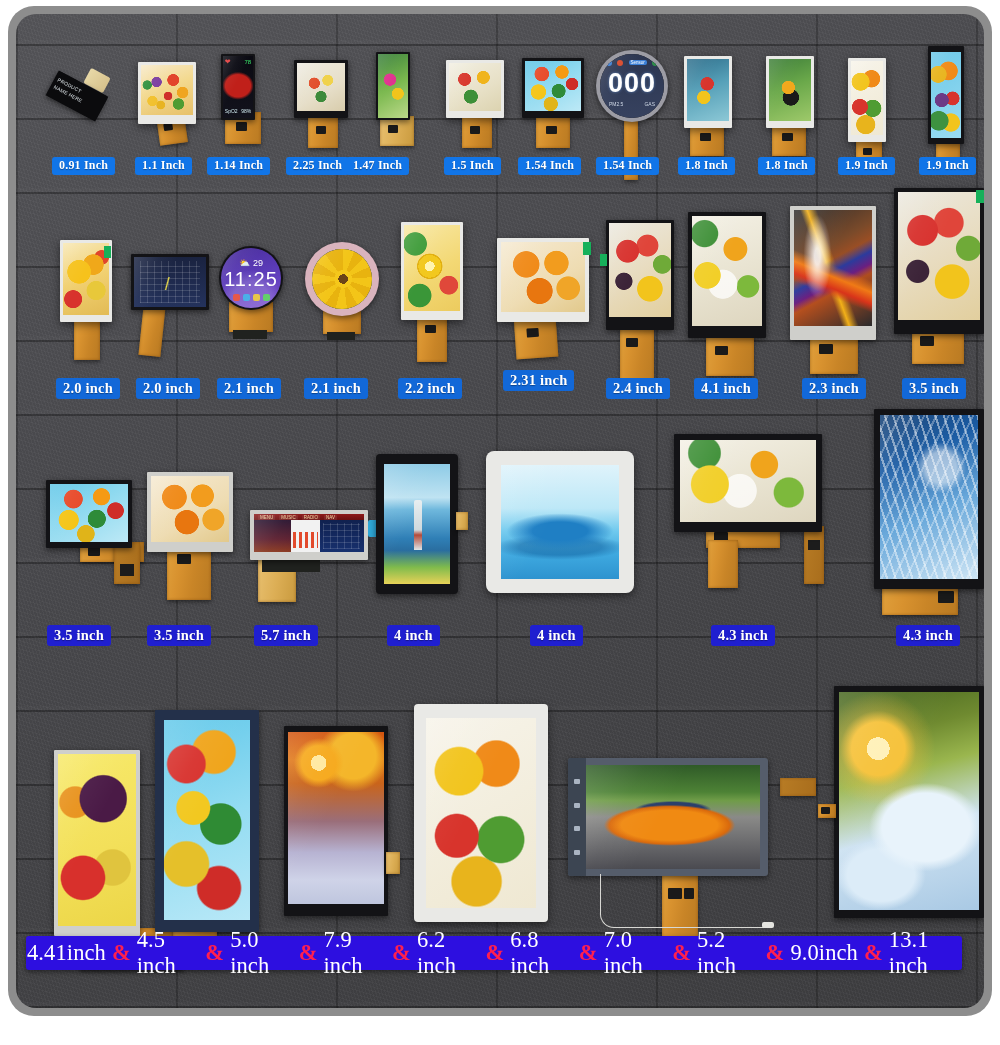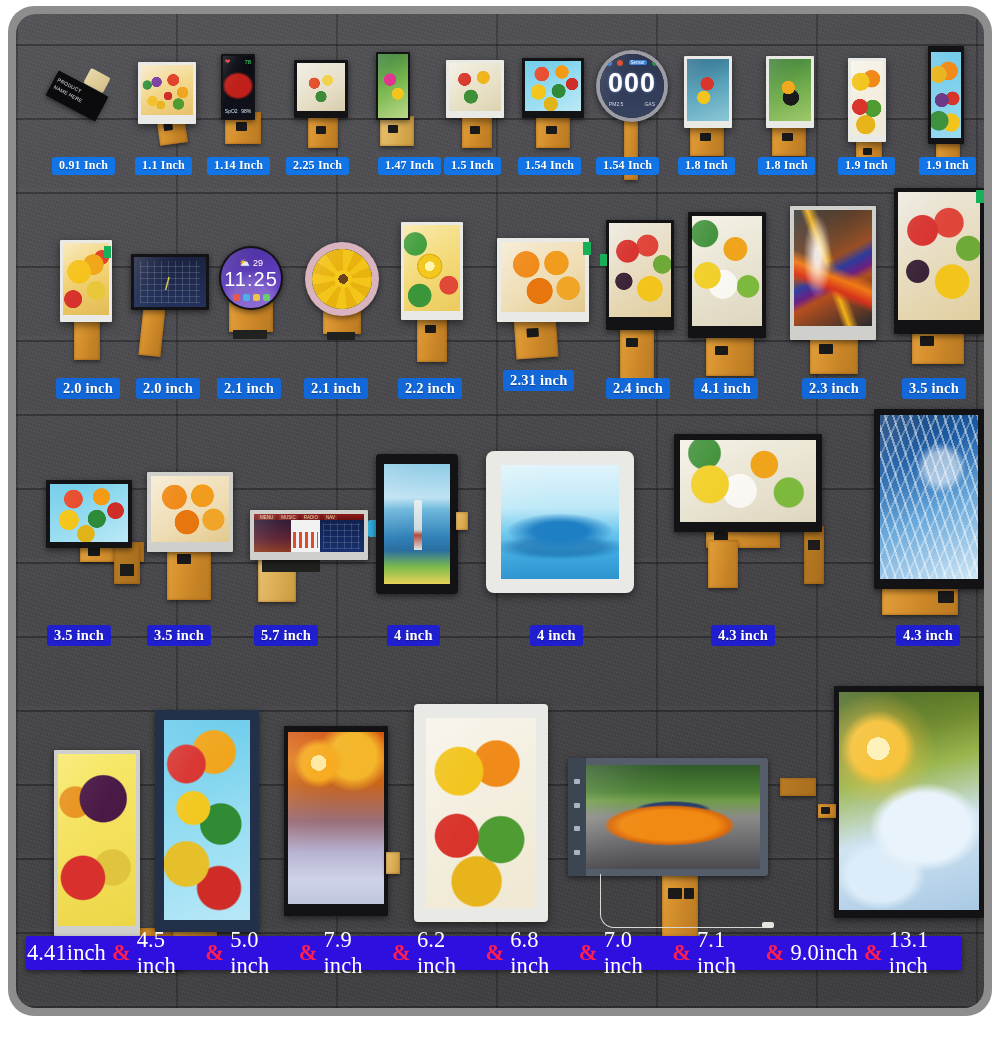--- a/index.html
+++ b/index.html
@@ -535,21 +535,21 @@
         <div class="fpc pale" style="left:4px; top:64px; width:34px; height:30px;">
           <div class="ic" style="left:8px; top:9px; width:10px; height:8px;"></div>
         </div>
         <div class="bezel" style="width:34px; height:68px;">
           <div class="screen" style="left:2px; top:2px; width:30px; height:64px;">
             <div class="pic pic-flower"></div>
             <div class="gloss"></div>
           </div>
         </div>
       </div>
-      <div class="chip r1" style="left:330px; top:143px;margin-left:32px;">1.47 Inch</div>
+      <div class="chip r1" style="left:330px; top:143px;">1.47 Inch</div>
 
       <div class="module" style="left:430px; top:46px;">
         <div class="fpc" style="left:16px; top:56px; width:30px; height:32px;">
           <div class="ic" style="left:8px; top:10px; width:10px; height:8px;"></div>
         </div>
         <div class="bezel white" style="width:58px; height:58px;">
           <div class="screen" style="left:3px; top:3px; width:52px; height:48px;">
             <div class="pic pic-veg"></div>
             <div class="gloss"></div>
           </div>
@@ -984,20 +984,20 @@
     <span class="sz">5.0 inch</span>
     <span class="amp">&amp;</span>
     <span class="sz">7.9 inch</span>
     <span class="amp">&amp;</span>
     <span class="sz">6.2 inch</span>
     <span class="amp">&amp;</span>
     <span class="sz">6.8 inch</span>
     <span class="amp">&amp;</span>
     <span class="sz">7.0  inch</span>
     <span class="amp">&amp;</span>
-    <span class="sz">7.1 inch</span>
+    <span class="sz">5.2 inch</span>
     <span class="amp">&amp;</span>
     <span class="sz">9.0inch</span>
     <span class="amp">&amp;</span>
     <span class="sz">13.1 inch</span>
   </div>
 
 </div>
 
 </body></html>

